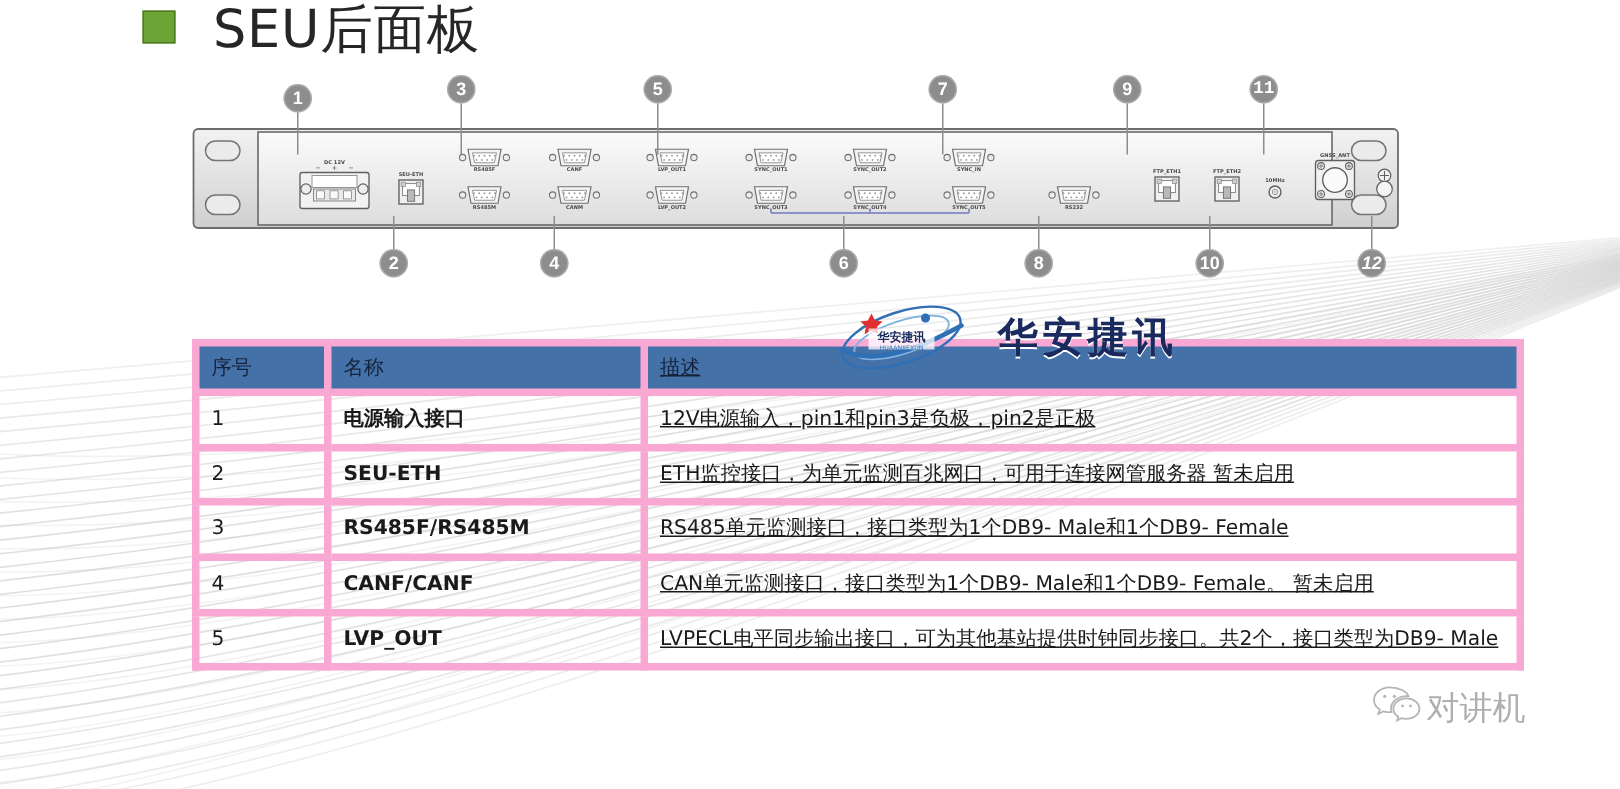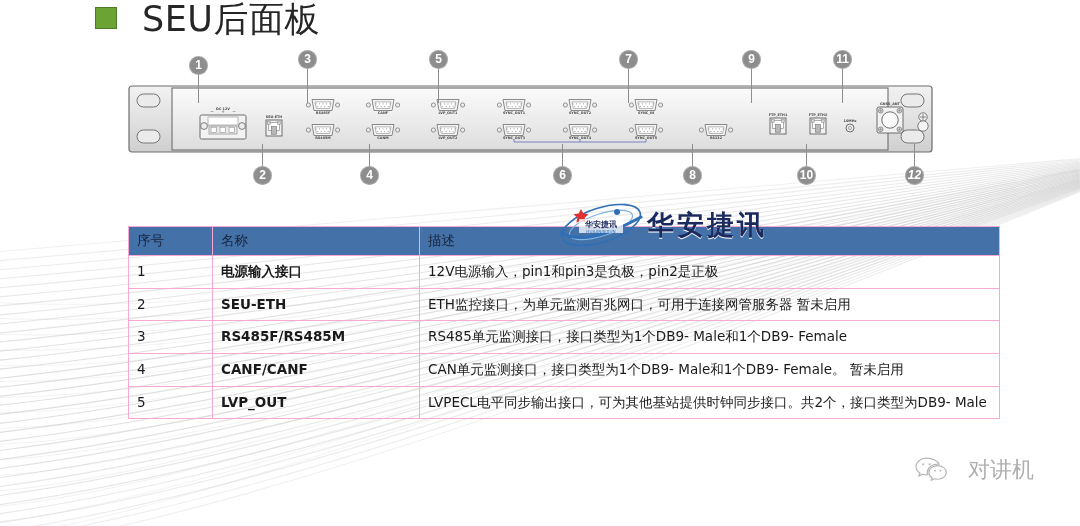--- a/index.html
+++ b/index.html
@@ -29,44 +29,44 @@
   .cal-stem{position:absolute;left:9px;width:1px;background:#8d8d8d;}
   .cal-top .cal-stem{top:19px;}
   .cal-bot .cal-stem{bottom:19px;}
 
   
   #panel{position:absolute;left:128px;top:82px;width:805px;height:80px;z-index:4;}
   .panel-svg{display:block;}
 
   
   #watermark{position:absolute;left:557px;top:203px;z-index:6;
-             display:flex;align-items:center;gap:2px;}
+             display:flex;align-items:center;gap:20px;}
   .wm-swoosh{position:relative;width:88px;height:44px;}
   .wm-text{font-size:27px;font-weight:bold;color:#1b2a5e;letter-spacing:3px;
            font-family:"DejaVu Sans","Liberation Sans",sans-serif;
            text-shadow:0 1px 0 #ffffff;}
 
   
   #spec-table{position:absolute;left:128px;top:226px;width:820px;
               border-collapse:collapse;z-index:2;table-layout:fixed;
               background:transparent;}
   #spec-table th,#spec-table td{
-      border:1px solid #f9a8d4;vertical-align:middle;
+      border:5px solid #f9a8d4;vertical-align:middle;
       padding:4px 8px;font-size:13.5px;color:#1a1a1a;
       font-family:"DejaVu Sans","Liberation Sans",sans-serif;}
   #spec-table thead th{background:#4472a8;color:#16233c;font-weight:normal;
       height:24px;padding-top:2px;padding-bottom:2px;text-align:left;font-size:13.5px;}
   #spec-table td{background:transparent;line-height:1.75;}
   .col-no{width:67px;}
   .col-name{width:190px;font-weight:bold;}
-  .col-desc{width:563px;}
+  .col-desc{width:563px;text-decoration:underline;}
 
   
   #wechat{position:absolute;left:914px;top:455px;z-index:7;
-          display:flex;gap:20px;opacity:.55;}
+          display:flex;align-items:center;gap:3px;opacity:.55;}
   .wc-text{font-size:22px;color:#6e6e6e;font-family:"DejaVu Sans","Liberation Sans",sans-serif;}
 </style>
 </head>
 <body>
 
 <svg id="rays" viewBox="0 0 1080 526" preserveAspectRatio="none">
   <g id="ray-group" fill="none" stroke="#c9c9c9" stroke-width="1.1">
       <path d="M1180 150 Q 430 215 -40 255" stroke-opacity="0.30"></path>
       <path d="M1180 150 Q 426.3636363636364 224.0909090909091 -40 264.09090909090907" stroke-opacity="0.33"></path>
       <path d="M1180 150 Q 422.72727272727275 233.1818181818182 -40 273.1818181818182" stroke-opacity="0.36"></path>
@@ -139,21 +139,21 @@
       <div class="cal-stem" style="height: 34px;"></div>
     </div>
     <div class="callout cal-top" style="left: 619px; top: 50px;">
       <div class="cal-bubble">7</div>
       <div class="cal-stem" style="height: 34px;"></div>
     </div>
     <div class="callout cal-top" style="left: 742px; top: 50px;">
       <div class="cal-bubble">9</div>
       <div class="cal-stem" style="height: 34px;"></div>
     </div>
-    <div class="callout cal-top" style="left: 833px; top: 50px;">
+    <div class="callout cal-top" style="left: 833px; top: 50px; font-family: Liberation Mono, monospace;">
       <div class="cal-bubble">11</div>
       <div class="cal-stem" style="height: 34px;"></div>
     </div>
     <div class="callout cal-bot" style="left: 253px; top: 166px;">
       <div class="cal-bubble">2</div>
       <div class="cal-stem" style="height: 22px; bottom: 19px;"></div>
     </div>
     <div class="callout cal-bot" style="left: 360px; top: 166px;">
       <div class="cal-bubble">4</div>
       <div class="cal-stem" style="height: 22px; bottom: 19px;"></div>

